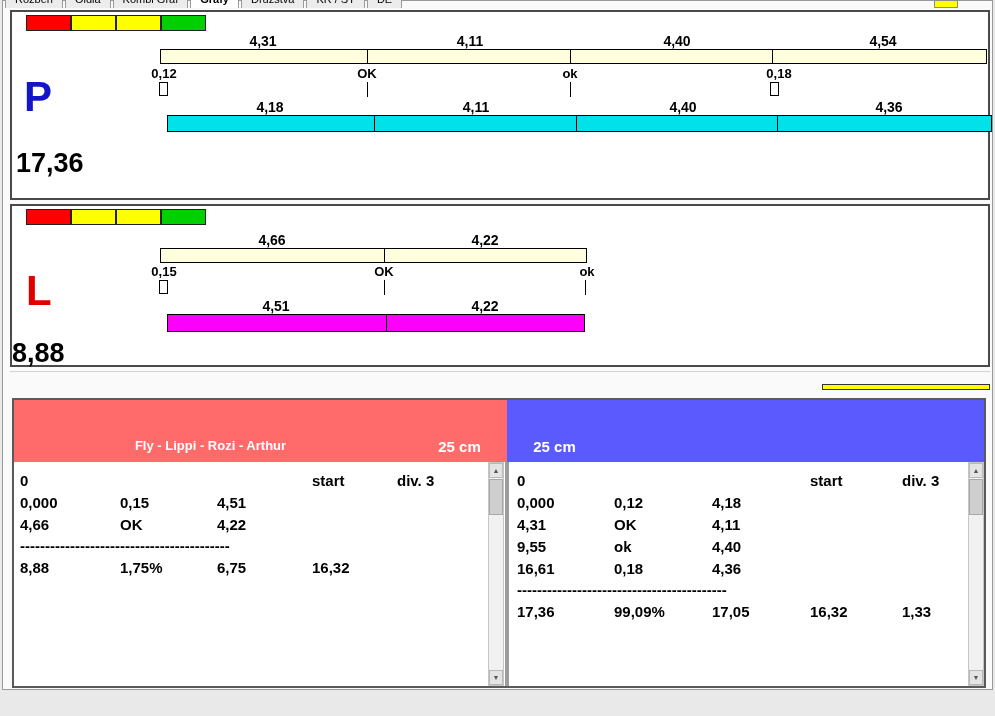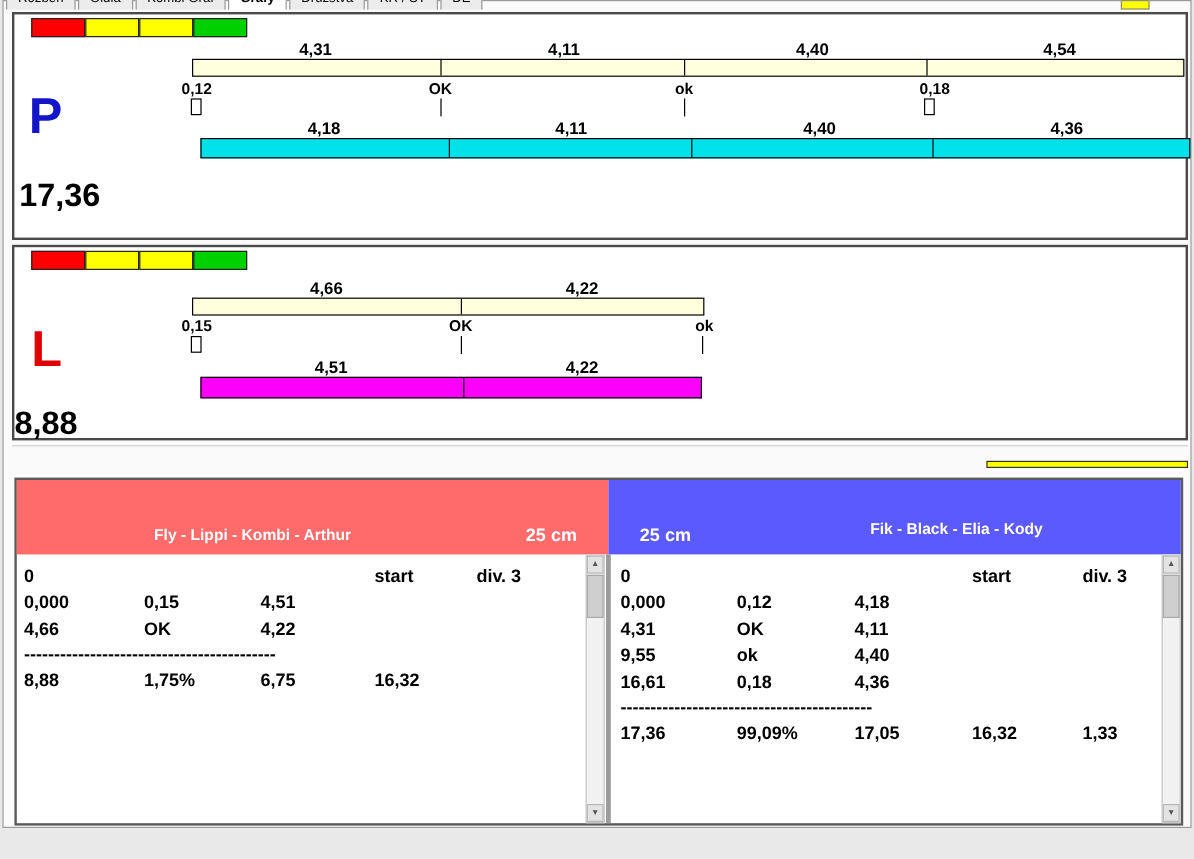--- a/index.html
+++ b/index.html
@@ -168,23 +168,22 @@
   <div class="lane-total" style="left:0;top:134px">8,88</div>
 </div>
 
 <div class="thin-line"></div>
 <div class="yellow-strip"></div>
 
 <div class="board">
   <div class="half red"></div>
   <div class="half blue"></div>
 
-  <div class="team-dogs" style="left:0;width:393px;top:38px">Fly - Lippi - Kombi - Arthur</div>
-
-  <div class="team-dogs" style="left:596px;width:374px;top:33px">Fik - Black - Elia - Kody</div>
+  <div class="team-dogs" style="left:0;width:393px;top:38px">Fly - Lippi - Rozi - Arthur</div>
+
 
   <div class="height-label" style="left:398px;width:95px">25 cm</div>
   <div class="height-label" style="left:498px;width:85px">25 cm</div>
 
   <div class="divider"></div>
 
   <div class="trow" style="top:72px">
     <span class="tc lc0">0</span>
     <span class="tc lc3">start</span>
     <span class="tc lc4">div. 3</span>

